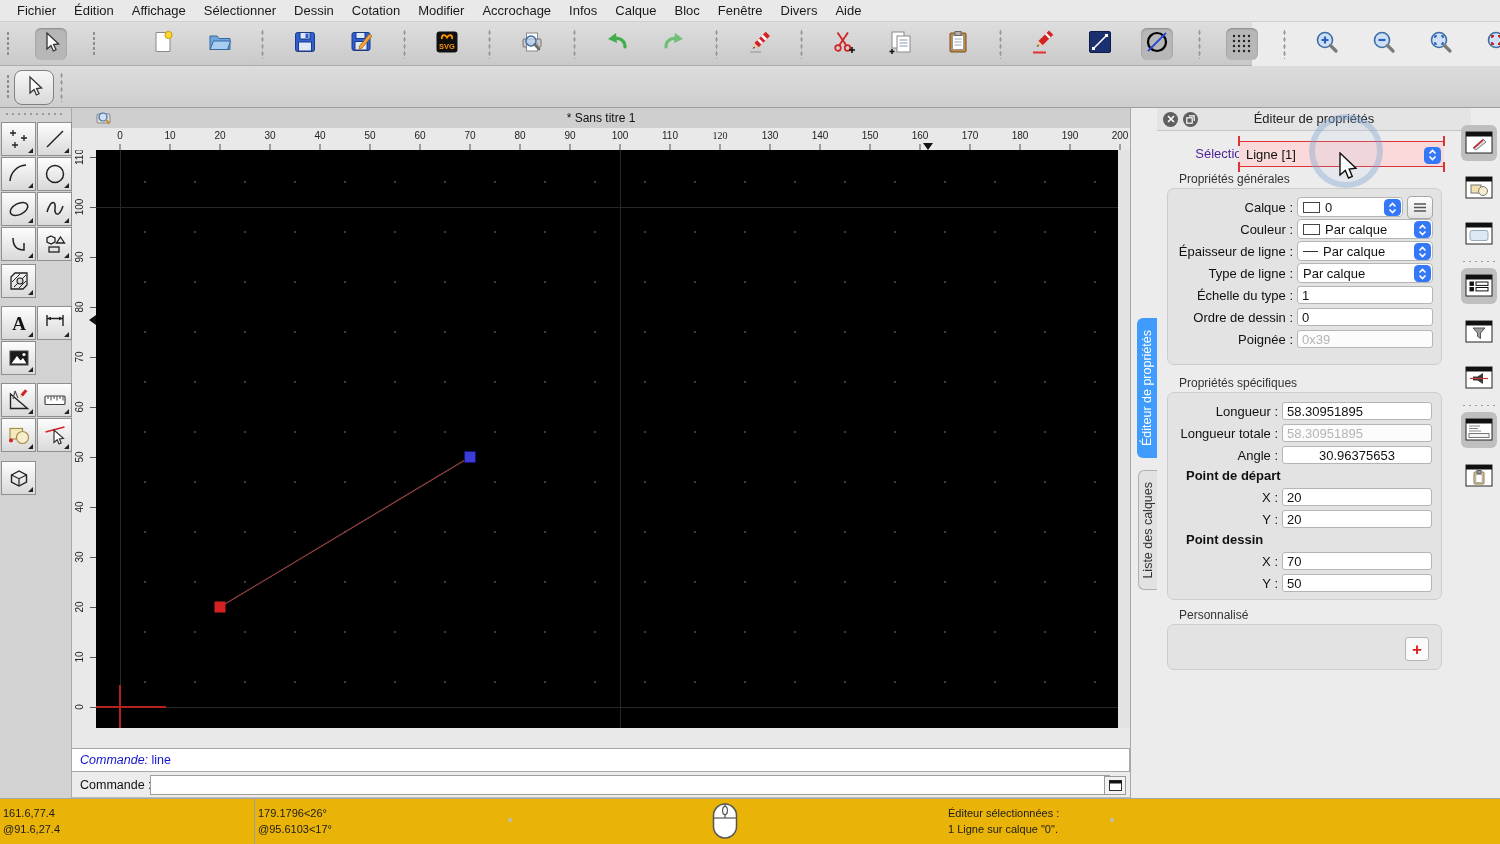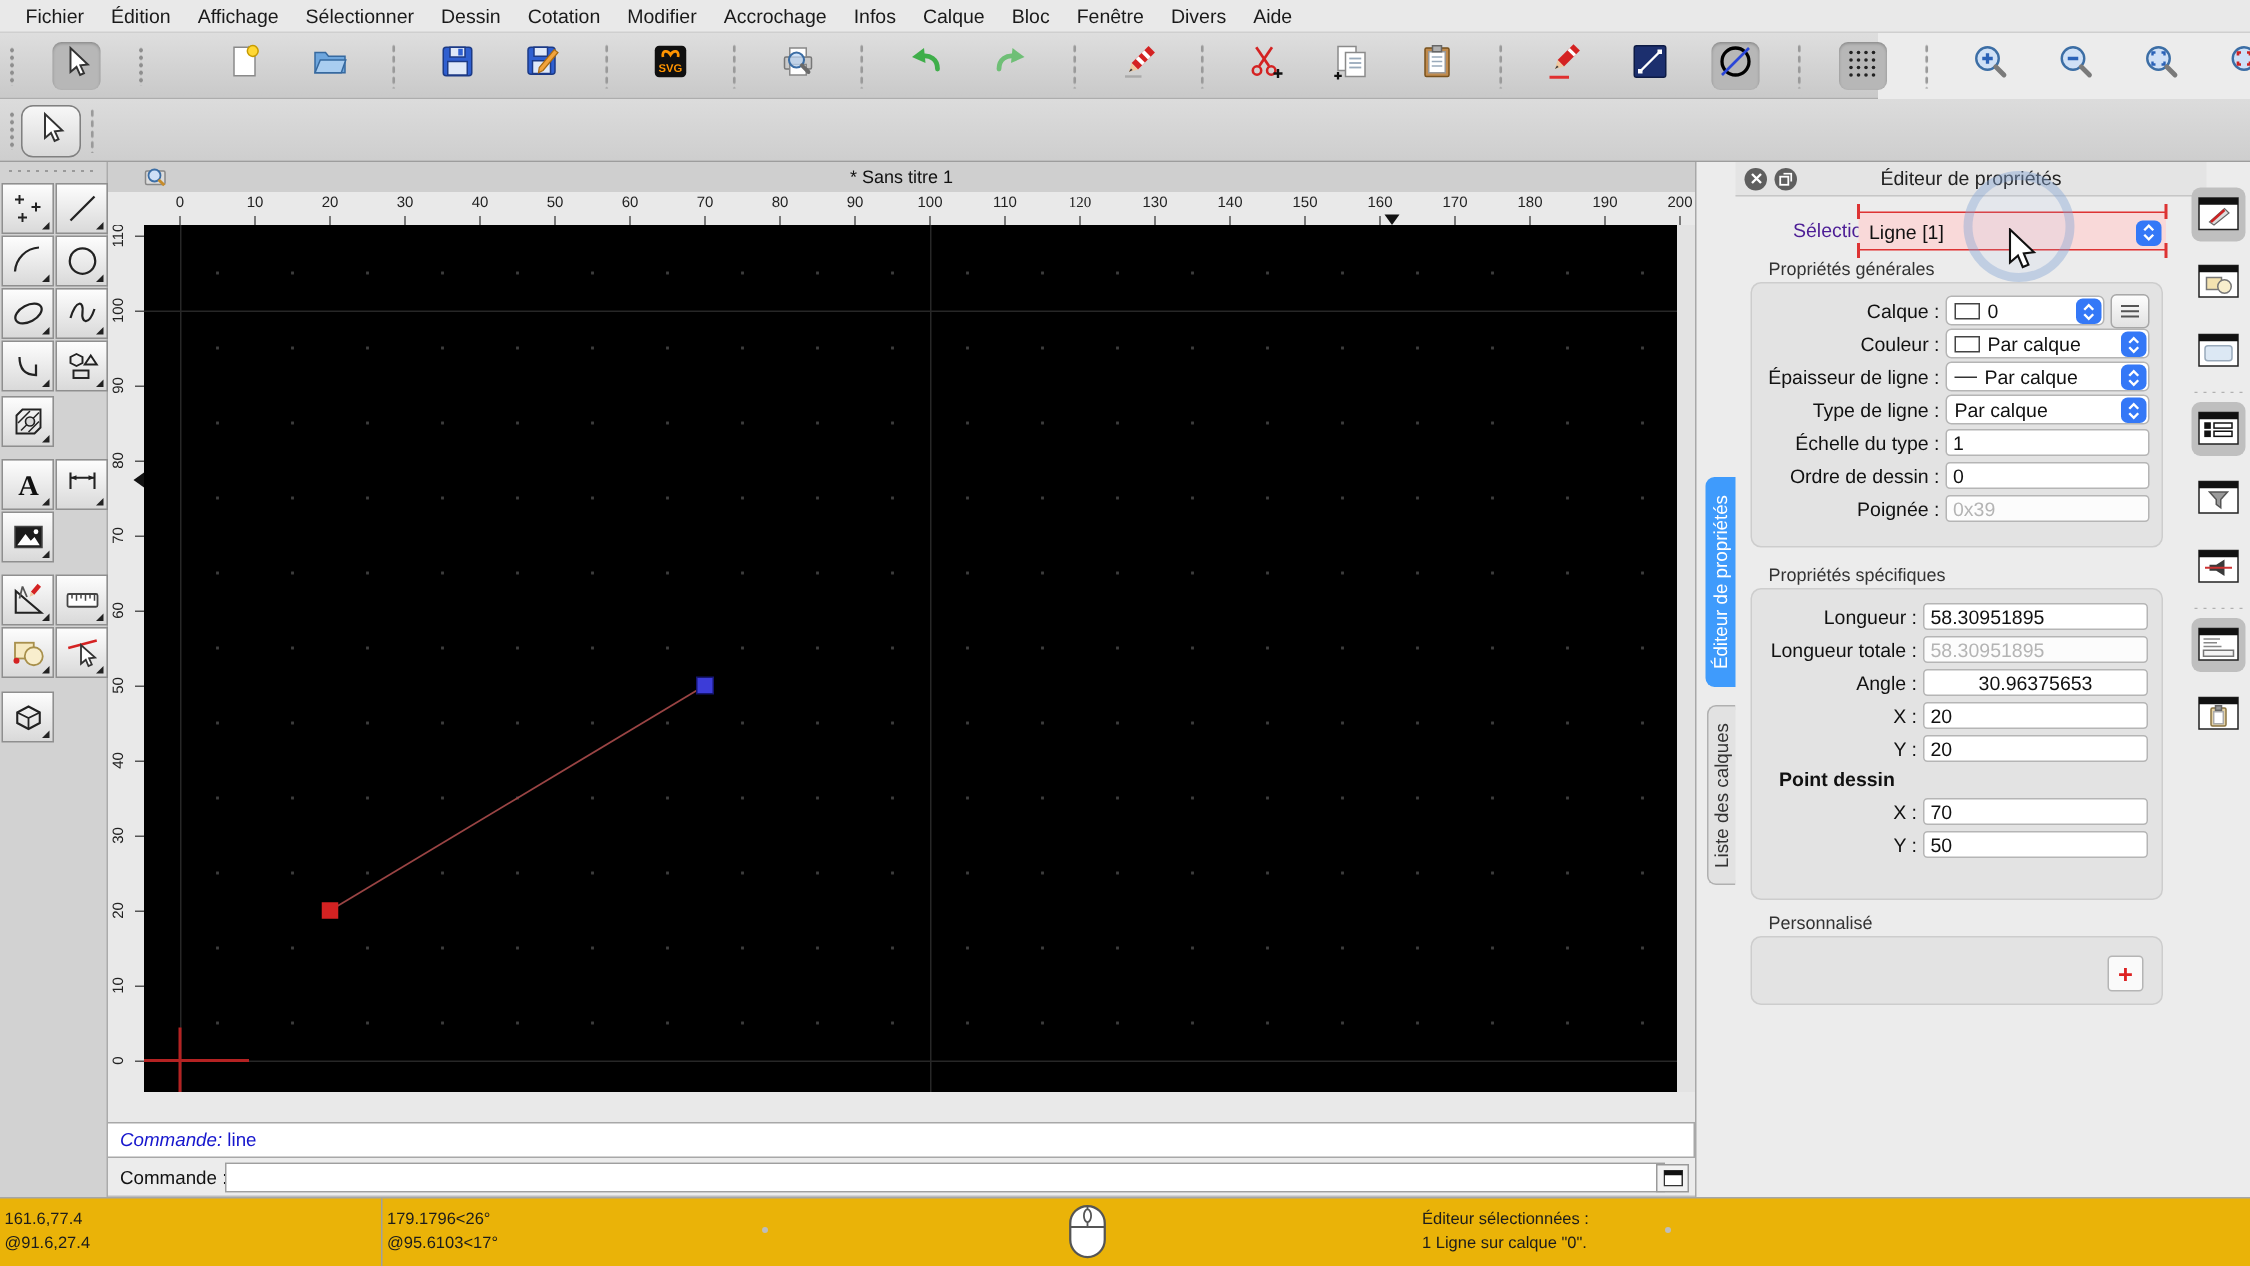--- a/index.html
+++ b/index.html
@@ -738,20 +738,21 @@
           <input type="text" class="pinput" value="58.30951895" style="width: 150px;">
         </div>
         <div class="prow">
           <span class="plabel" style="width: 106px;">Longueur totale :</span>
           <input type="text" class="pinput dis" disabled="" value="58.30951895" style="width: 150px;">
         </div>
         <div class="prow">
           <span class="plabel" style="width: 106px;">Angle :</span>
           <input type="text" class="pinput" value="30.96375653" style="width: 150px; text-align: center;">
         </div>
+        <div class="prow-header">Point de départ</div>
         <div class="prow">
           <span class="plabel" style="width: 106px;">X :</span>
           <input type="text" class="pinput" value="20" style="width: 150px;">
         </div>
         <div class="prow">
           <span class="plabel" style="width: 106px;">Y :</span>
           <input type="text" class="pinput" value="20" style="width: 150px;">
         </div>
         <div class="prow-header">Point dessin</div>
         <div class="prow">

